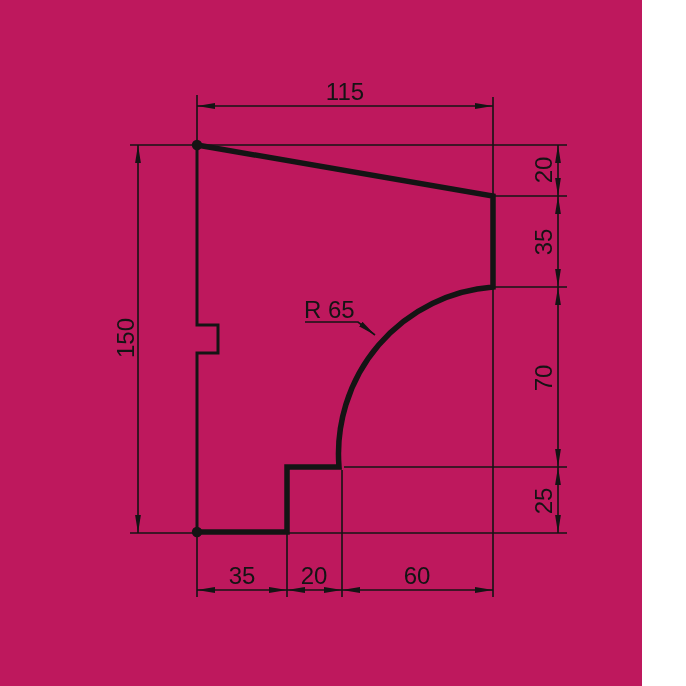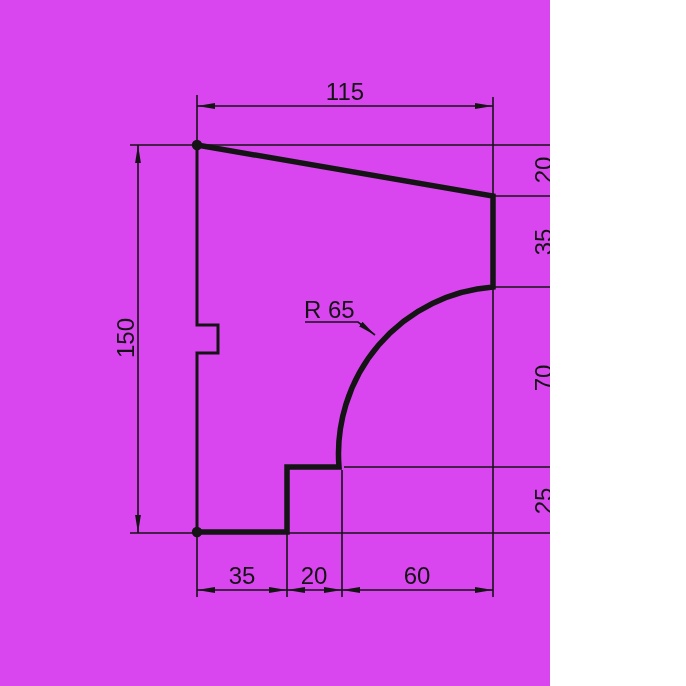--- a/index.html
+++ b/index.html
@@ -1,16 +1,16 @@
 <!DOCTYPE html>
 <html><head>
 <meta charset="utf-8">
 <style>
   html,body{margin:0;padding:0;background:#ffffff;}
-  .stage{position:relative;width:550px;height:686px;background:#d946ef;overflow:hidden;}
+  .stage{position:relative;width:642px;height:686px;background:#be185d;overflow:hidden;}
   svg{position:absolute;left:0;top:0;}
   .thin{stroke:#141414;stroke-width:1.6;fill:none;}
   .wall{stroke:#141414;stroke-width:3;fill:none;stroke-linejoin:miter;}
   .thick{stroke:#141414;stroke-width:5.5;fill:none;stroke-linejoin:miter;stroke-linecap:butt;}
   .dot{fill:#141414;stroke:none;}
   text{font-family:"Liberation Sans","DejaVu Sans",sans-serif;font-size:24px;fill:#141414;}
   .mid{text-anchor:middle;}
 </style>
 </head>
 <body>

